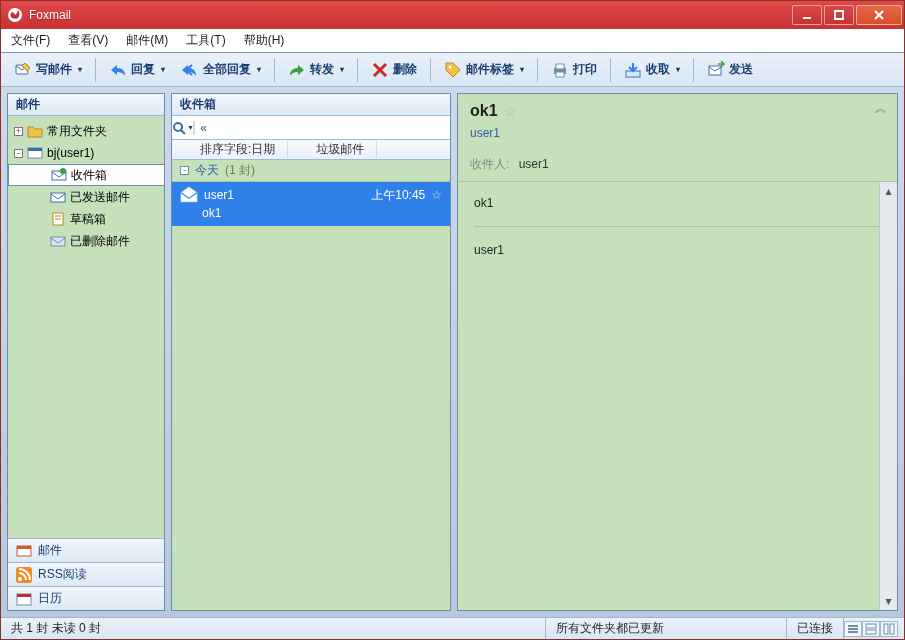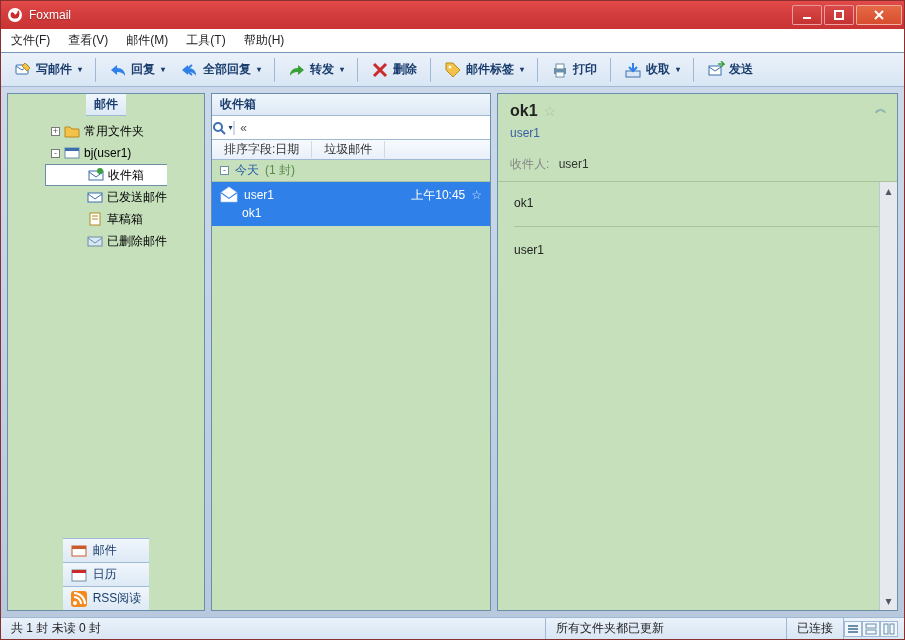--- a/index.html
+++ b/index.html
@@ -23,38 +23,38 @@
 .tsep { width:1px; height:24px; background:#9fb8d3; margin:0 2px;}
 .dd { font-size:8px; color:#1a3d6e; margin-left:2px;}
 .ico { width:18px; height:18px; display:inline-flex; align-items:center; justify-content:center;}
 .ico svg { width:18px; height:18px; }
 
 .content { flex:1; display:flex; background: linear-gradient(#cbd9ea,#b8c9de); padding: 6px; gap: 6px; min-height:0; }
 
 .panel { background:#c5e0bb; border:1px solid #6b8fa8; display:flex; flex-direction:column; min-height:0;}
 .panel-header { height:22px; background: linear-gradient(#f0f6fc,#dde9f5); border-bottom:1px solid #9fb8d3; display:flex; align-items:center; padding:0 8px; font-weight:bold; color:#1a3d6e;}
 
-.sidebar { width:198px;align-items:center; }
+.sidebar { width:158px; }
 .tree { flex:1; overflow:auto; padding:4px 0;}
 .tree-item { display:flex; align-items:center; height:22px; padding-left:6px; gap:4px; cursor:pointer;}
 .tree-item.depth2 { padding-left:42px; }
 .tree-item.selected { background:#fff; border:1px solid #6b8fa8; border-right:none; margin-right:-1px;}
 .tree-expand { width:9px; height:9px; border:1px solid #7a7a7a; background:#fff; font-size:9px; line-height:7px; text-align:center; color:#555; cursor:pointer;}
 .tree-icon { width:16px; height:16px; display:inline-flex; align-items:center; justify-content:center;}
 .tree-icon svg { width:16px; height:16px;}
 
 .side-bottom .brow { height:24px; border-top:1px solid #9fb8d3; background:linear-gradient(#f0f6fc,#dde9f5); display:flex; align-items:center; padding:0 8px; gap:6px; cursor:pointer; color:#1a3d6e;}
 
 .listpanel { width:280px; }
 .searchrow { height:24px; background:#fff; border-bottom:1px solid #9fb8d3; display:flex; align-items:center;}
 .searchrow .sicon { width:22px; display:flex; align-items:center; justify-content:center; border-right:1px solid #cfd9e6;}
 .searchrow input { flex:1; border:none; outline:none; padding:0 4px; color:#888; font-size:12px;}
 .searchrow .sdd { width:18px; text-align:center; border-left:1px solid #cfd9e6; color:#555; cursor:pointer;}
 .sortrow { height:20px; background:linear-gradient(#f7fafe,#e9f0f9); border-bottom:1px solid #9fb8d3; display:flex; align-items:center; color:#333;}
-.sortrow div { padding:0 12px; border-right:1px solid #cfd9e6;}
+.sortrow div { padding:0 12px; border-right:1px solid #cfd9e6;margin-left:16px;}
 .grouprow { height:22px; display:flex; align-items:center; padding:0 8px; gap:6px; color:#2a5ea8; border-bottom:1px solid #a9c49e;}
 .grouprow .gex { width:9px; height:9px; border:1px solid #6b8fa8; background:#fff; font-size:9px; line-height:7px; text-align:center;}
 .msgitem { background:#2f80e8; color:#fff; padding:4px 8px 6px 8px; cursor:pointer;}
 .msgitem .row1 { display:flex; align-items:center; gap:6px;}
 .msgitem .row1 .spacer { flex:1; }
 .msgitem .subj { padding-left:22px; margin-top:2px;}
 .msgitem .star { color:#cfe1fb;}
 
 .preview { flex:1; display:flex; flex-direction:column; }
 .preview-header { background:#c5e0bb; padding:8px 12px 8px 12px; border-bottom:1px solid #a9c49e; position:relative;}
@@ -285,38 +285,38 @@
               <svg viewBox="0 0 16 16">
                 <rect x="1" y="3" width="14" height="10" fill="#fff" stroke="#cc5b2b"></rect>
                 <rect x="1" y="3" width="14" height="3" fill="#cc5b2b"></rect>
               </svg>
             </span>
           <span>邮件</span>
         </div>
         <div class="brow">
           <span class="tree-icon">
               <svg viewBox="0 0 16 16">
+                <rect width="16" height="16" rx="3" fill="#f28a1f"></rect>
+                <circle cx="4" cy="12" r="2" fill="#fff"></circle>
+                <path d="M3 6 a7 7 0 0 1 7 7" fill="none" stroke="#fff" stroke-width="2"></path>
+                <path d="M3 2 a11 11 0 0 1 11 11" fill="none" stroke="#fff" stroke-width="2"></path>
+              </svg>
+            </span>
+          <span>RSS阅读</span>
+        </div>
+        <div class="brow">
+          <span class="tree-icon">
+              <svg viewBox="0 0 16 16">
                 <rect x="1" y="3" width="14" height="11" fill="#fff" stroke="#6b8fa8"></rect>
                 <rect x="1" y="3" width="14" height="3" fill="#cc2b2b"></rect>
                 <line x1="5" y1="9" x2="5" y2="9" stroke="#333"></line>
                 <line x1="8" y1="9" x2="8" y2="9" stroke="#333"></line>
               </svg>
             </span>
           <span>日历</span>
-        </div>
-        <div class="brow">
-          <span class="tree-icon">
-              <svg viewBox="0 0 16 16">
-                <rect width="16" height="16" rx="3" fill="#f28a1f"></rect>
-                <circle cx="4" cy="12" r="2" fill="#fff"></circle>
-                <path d="M3 6 a7 7 0 0 1 7 7" fill="none" stroke="#fff" stroke-width="2"></path>
-                <path d="M3 2 a11 11 0 0 1 11 11" fill="none" stroke="#fff" stroke-width="2"></path>
-              </svg>
-            </span>
-          <span>RSS阅读</span>
         </div>
       </div>
     </div>
 
     <div class="panel listpanel">
       <div class="panel-header">收件箱</div>
       <div class="searchrow">
         <span class="sicon">
             <svg width="14" height="14" viewBox="0 0 14 14">
               <circle cx="6" cy="6" r="4" fill="none" stroke="#3a6fb0" stroke-width="2"></circle>

